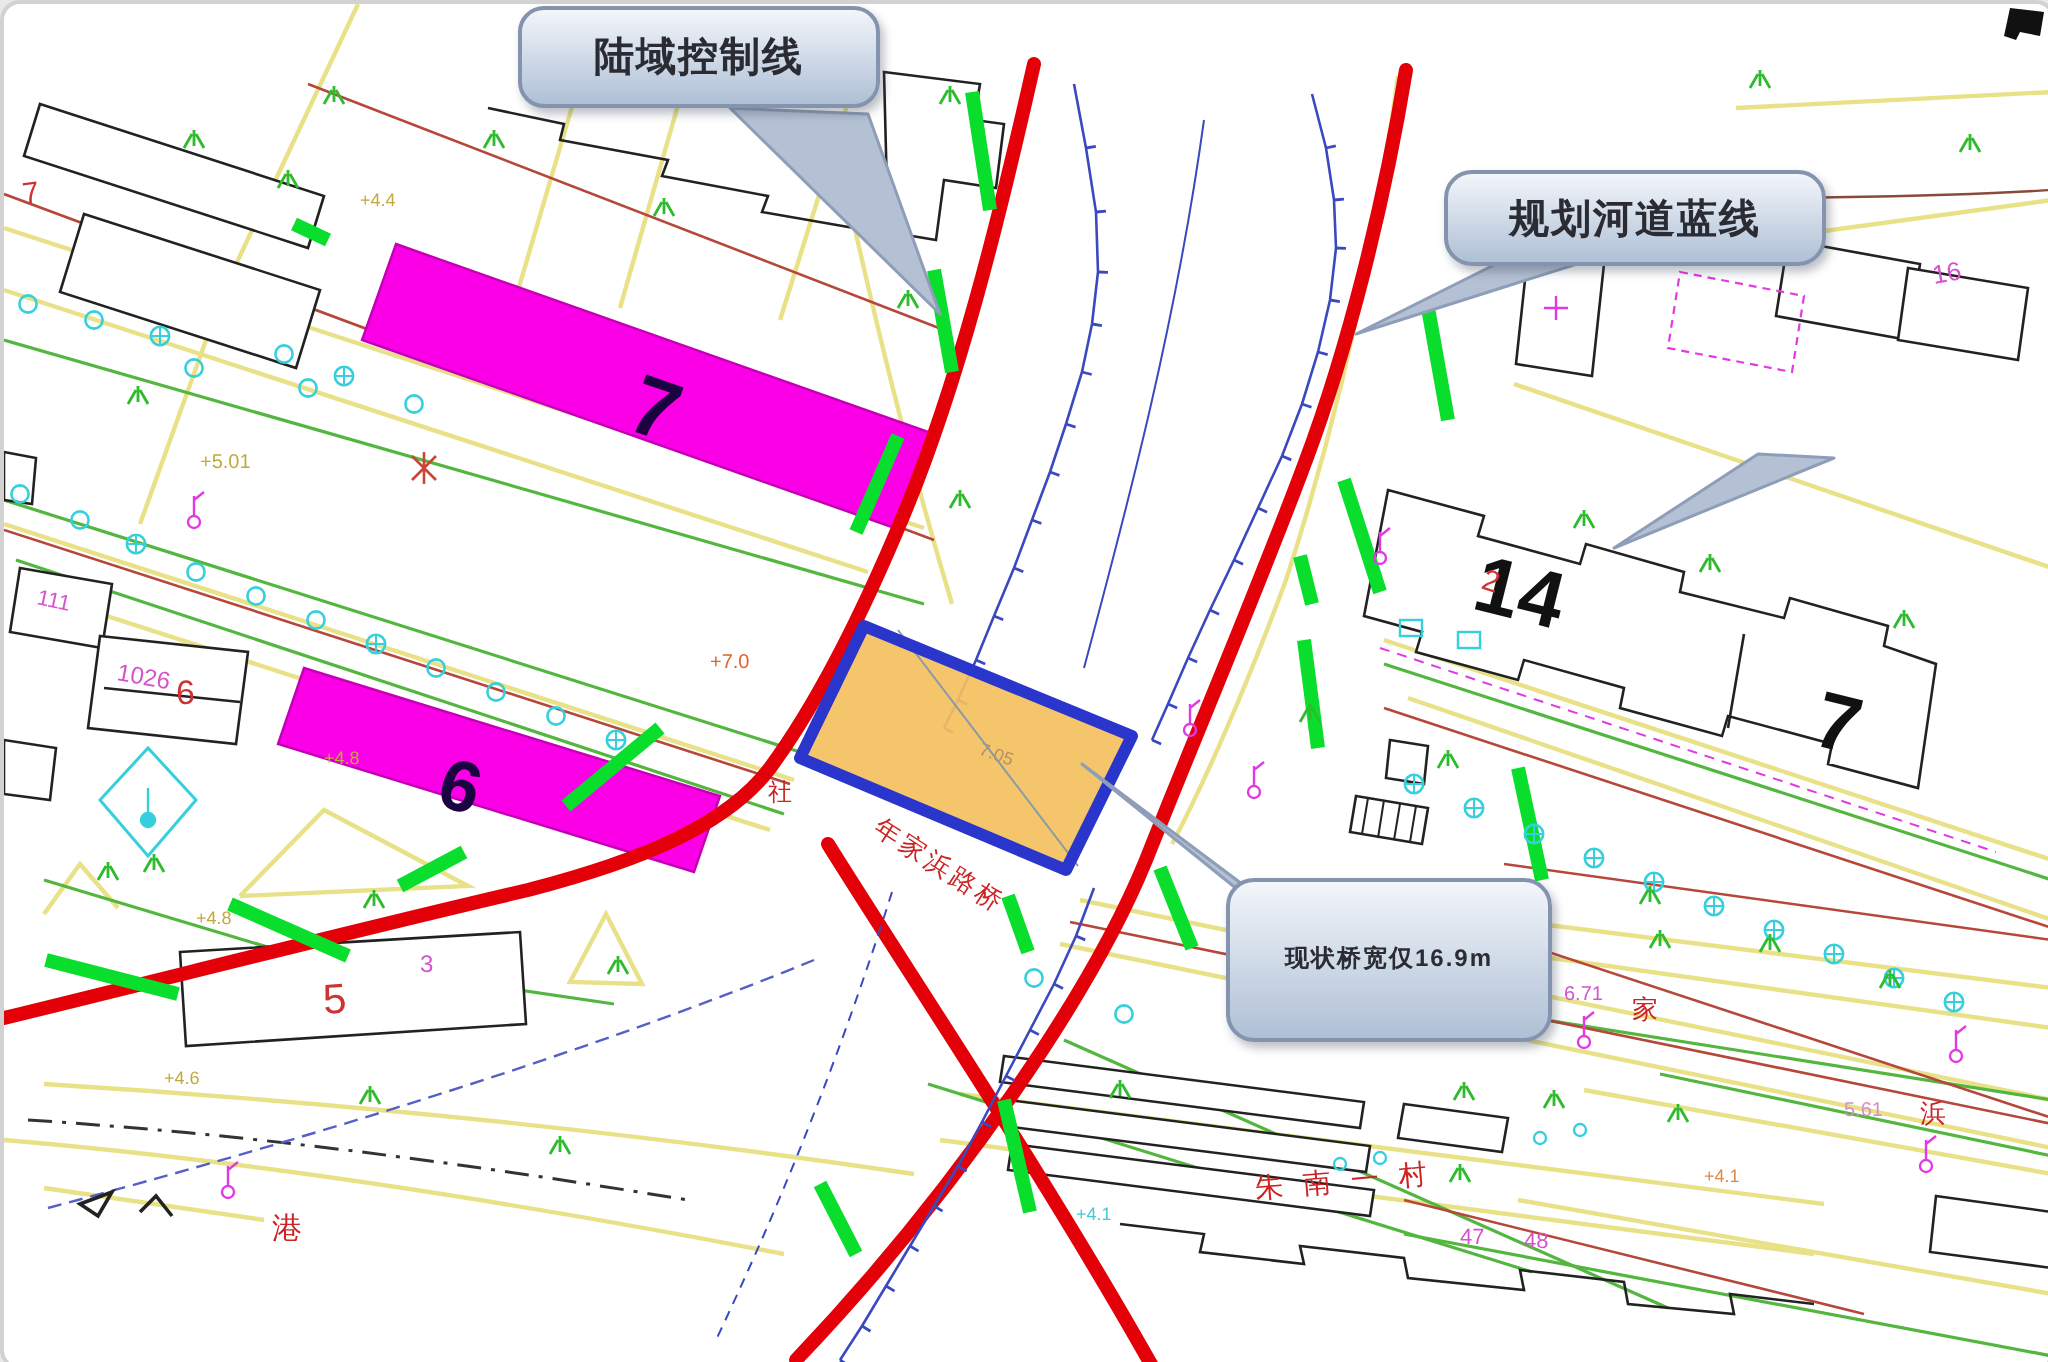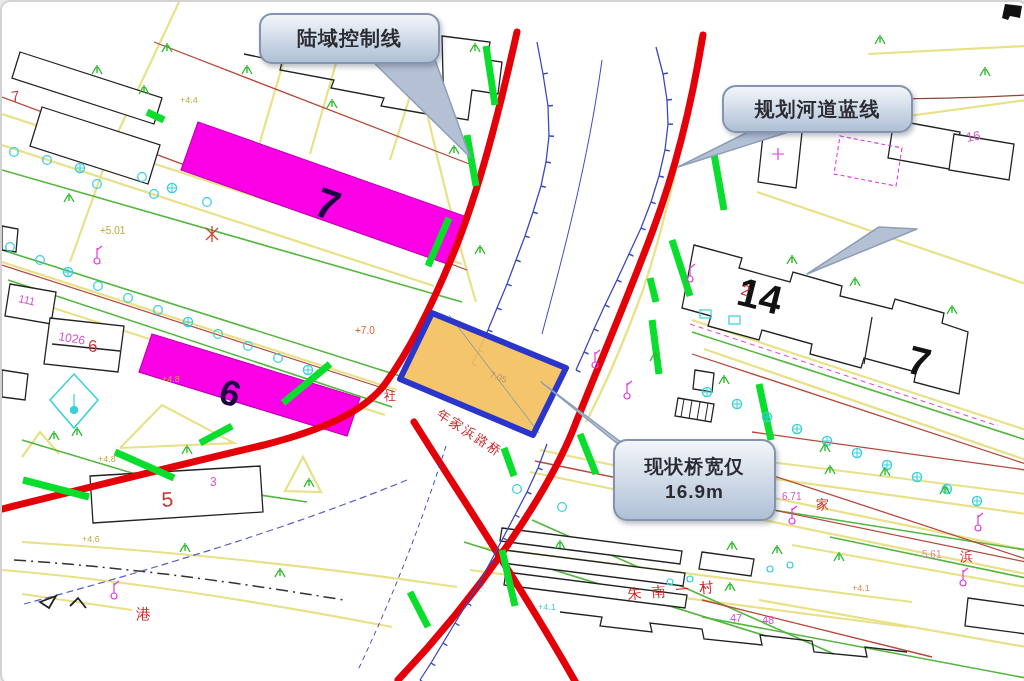--- a/index.html
+++ b/index.html
@@ -6,24 +6,24 @@
   .frame{position:relative;width:1024px;height:681px;background:#ffffff;
     border:2px solid #d2d2d2;border-radius:10px;overflow:hidden;
     font-family:"Liberation Sans","DejaVu Sans",sans-serif;}
   .frame svg{position:absolute;left:0;top:0;}
   .callout{position:absolute;z-index:5;
     background:linear-gradient(180deg,#f3f6fa 0%,#cdd8e6 55%,#afc0d5 100%);
     border:2px solid #8494ae;border-radius:14px;
     display:flex;align-items:center;justify-content:center;
     font-weight:700;color:#2b2b33;letter-spacing:1px;
     box-shadow:2px 3px 5px rgba(60,70,90,.35);font-size:20px;}
-  .callout.c1{left:257px;top:11px;width:177px;height:47px;border-radius:13px;}
+  .callout.c1{left:257px;top:1px;width:177px;height:47px;border-radius:13px;}
   .callout.c2{left:720px;top:83px;width:187px;height:44px;}
   .callout.c3{left:859px;top:184px;width:133px;height:43px;}
-  .callout.c4{left:611px;top:437px;width:159px;height:78px;flex-direction:column;line-height:1.3;font-size:19px;}
+  .callout.c4{left:611px;top:437px;width:159px;height:78px;flex-direction:row;line-height:1.3;font-size:12px;}
   .caption{position:absolute;z-index:4;left:330px;top:644px;width:320px;text-align:center;
     font-size:23px;font-weight:600;color:#151515;letter-spacing:2px;}
 </style>
 </head>
 <body>
 
 <div class="frame">
 
 <svg width="1024" height="681" viewBox="0 0 1024 681">
   <defs>

